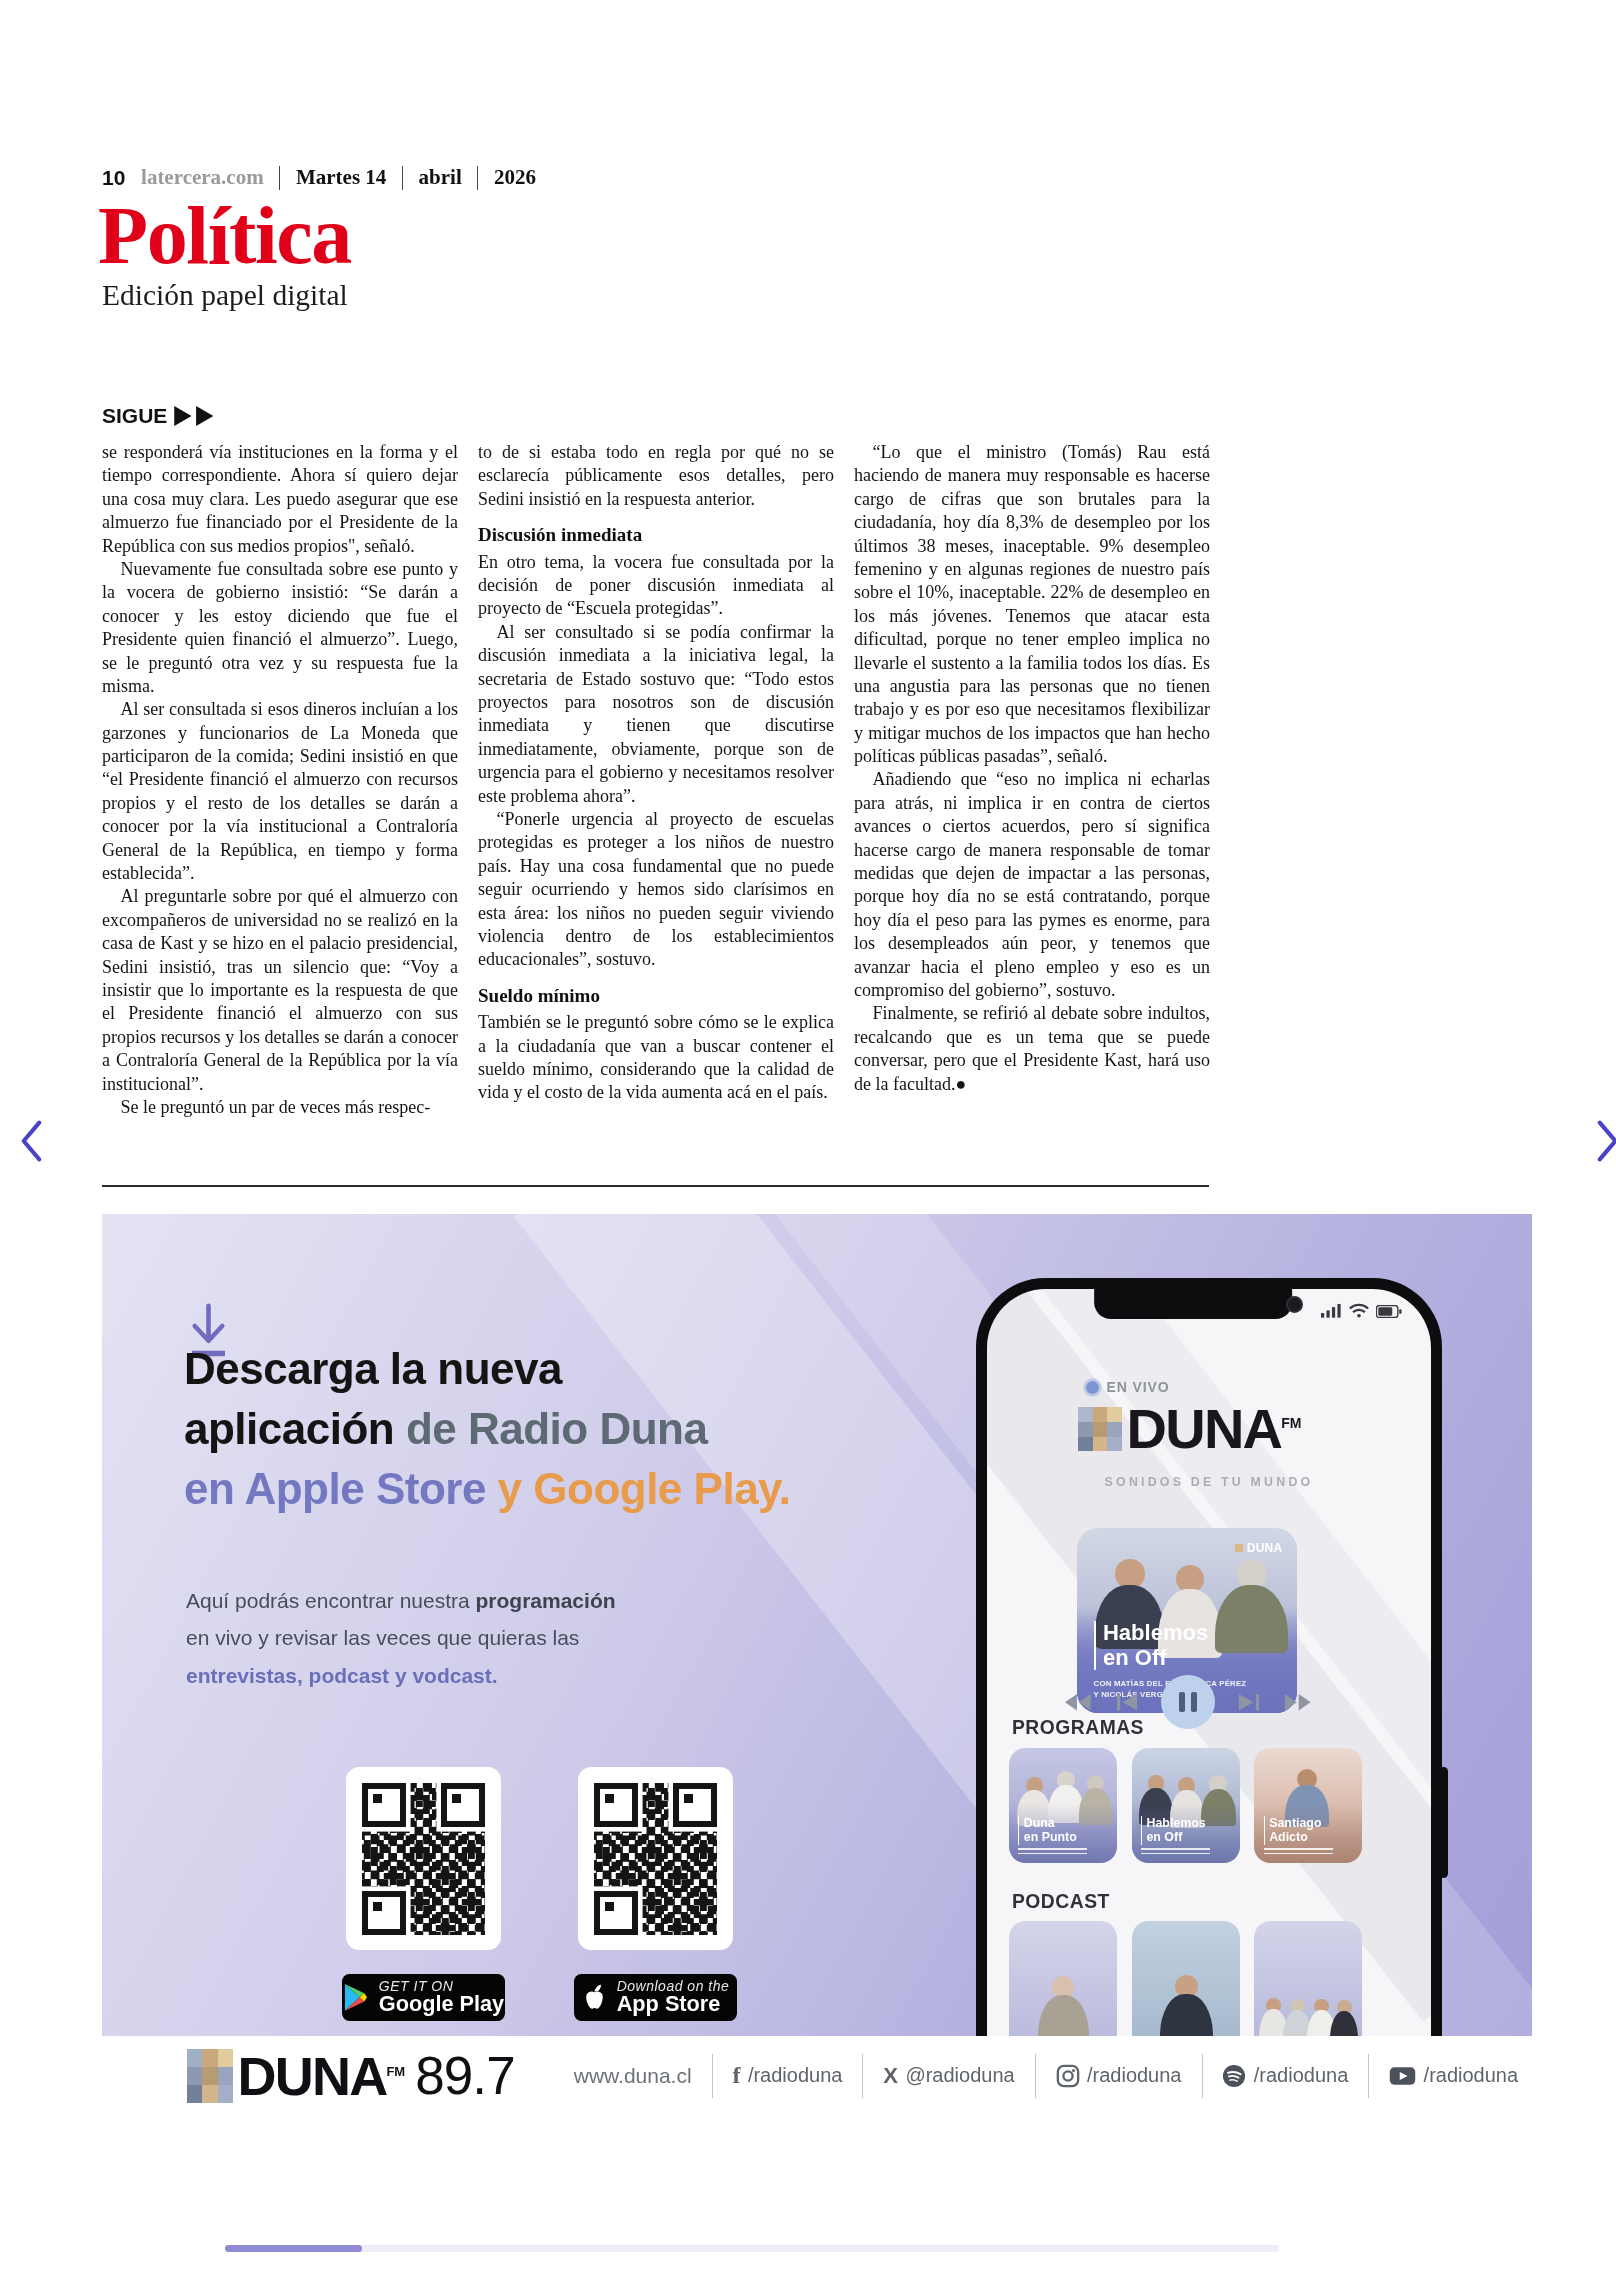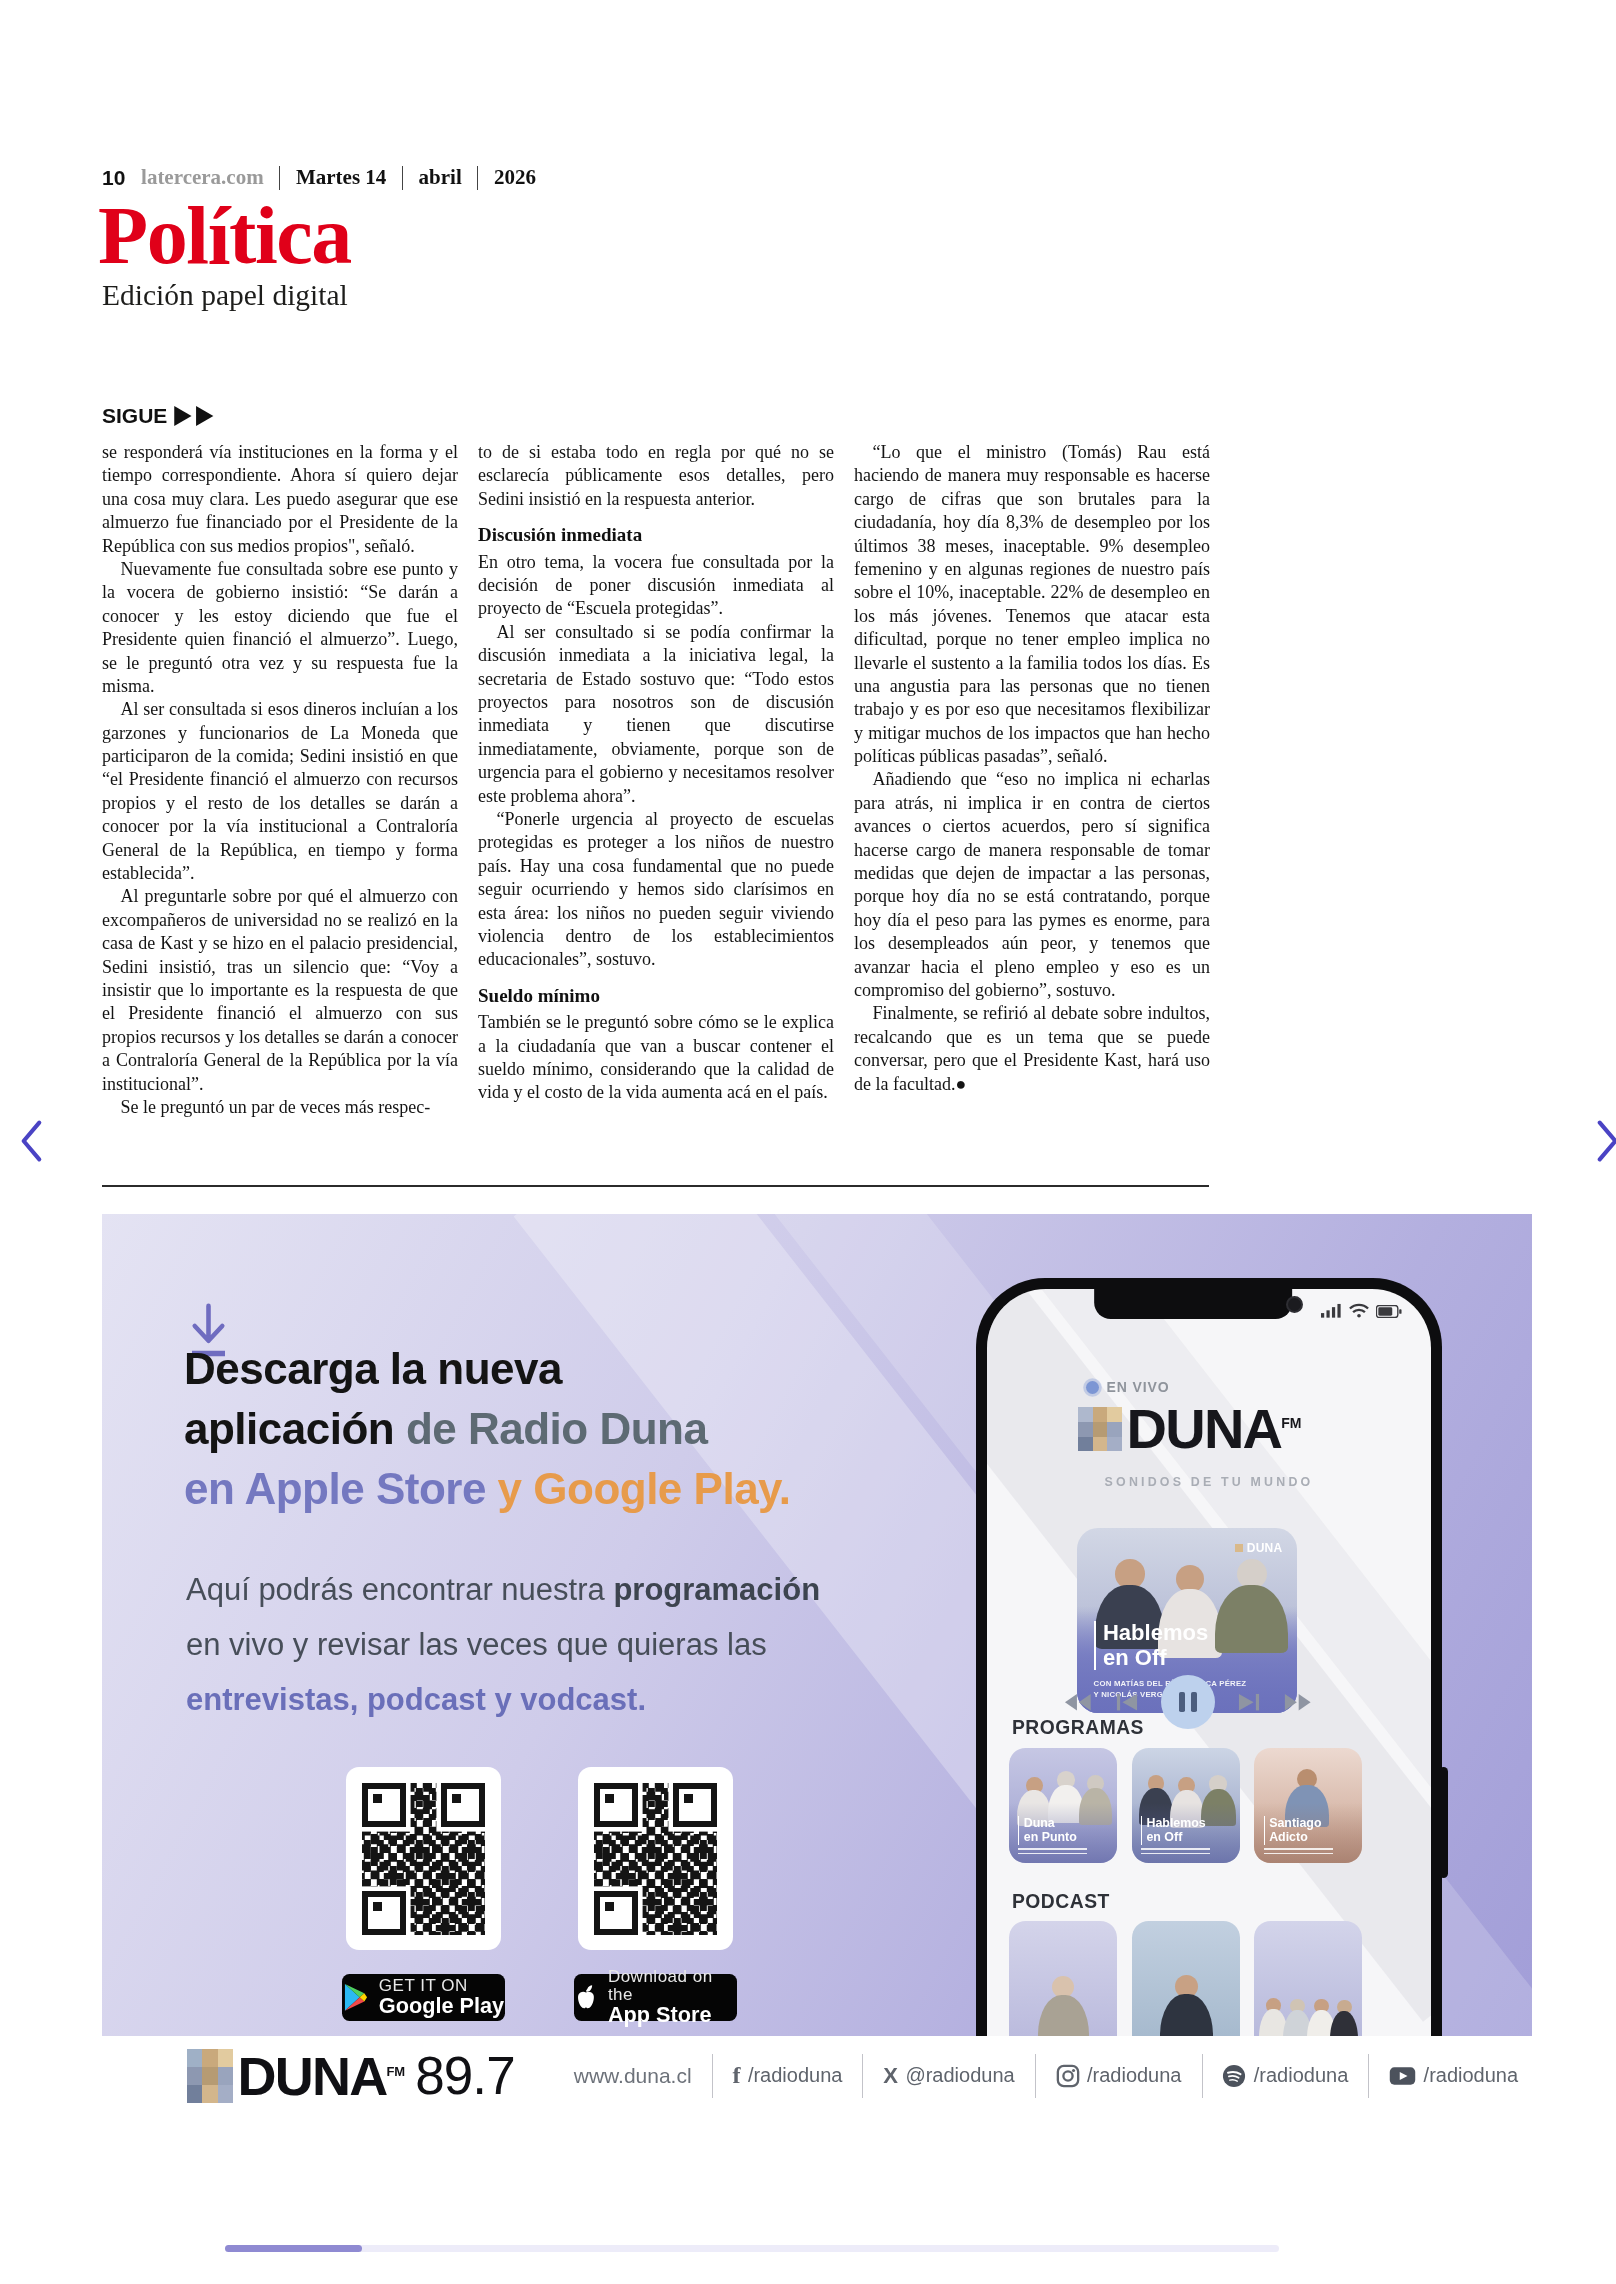--- a/index.html
+++ b/index.html
@@ -42,39 +42,39 @@
       background:linear-gradient(118deg,#e4e3f3 0%,#cfccea 38%,#b3afdf 72%,#a29ed8 100%);
       font-family:"Liberation Sans",sans-serif;}
   .ad .streak{position:absolute;background:rgba(255,255,255,0.28);transform:rotate(-38deg);}
   .ad .s1{width:193px;height:1198px;left:760px;top:-184px;}
   .ad .s2{width:120px;height:1198px;left:977px;top:-230px;background:rgba(255,255,255,0.18);}
 
   .dl-icon{position:absolute;left:79px;top:88px;}
   .ad-headline{position:absolute;left:82px;top:125px;font-size:44px;line-height:1.36;font-weight:700;
                letter-spacing:-0.5px;color:#141414;}
   .hl-gray{color:#5d6a73;} .hl-purple{color:#7478c0;} .hl-orange{color:#e79b4b;}
-  .ad-body{position:absolute;left:84px;top:348px;font-size:31px;line-height:1.78;color:#474e59;font-weight:500;}
+  .ad-body{position:absolute;left:84px;top:368px;font-size:21px;line-height:1.78;color:#474e59;font-weight:500;}
   .ad-body b{font-weight:700;color:#3d444f;}
   .ab-purple{color:#6a6fb9;font-weight:700;}
 
   .qr-area{position:absolute;left:240px;top:553px;display:flex;gap:69px;}
   .store-col{display:flex;flex-direction:column;align-items:center;gap:24px;}
   .qr-card{width:155px;height:183px;background:#fff;border-radius:13px;display:flex;align-items:center;justify-content:center;}
   .qr-grid{position:relative;width:123px;height:152px;
     background:
       repeating-conic-gradient(#141414 0 25%,transparent 0 50%) 0 0/17.5px 17.5px,
       repeating-conic-gradient(#141414 0 25%,transparent 0 50%) 8.8px 5px/13px 13px,#fff;}
   .finder{position:absolute;width:32px;height:32px;border:6.4px solid #141414;background:#fff;box-shadow:0 0 0 4.6px #fff;}
   .finder::after{content:"";position:absolute;left:5px;top:5px;width:9.2px;height:9.2px;background:#141414;}
   .f-tl{left:0;top:0;} .f-tr{right:0;top:0;} .f-bl{left:0;bottom:0;}
 
   .badge{width:163px;height:47px;background:#050505;border-radius:7.4px;display:flex;align-items:center;
          justify-content:center;gap:10px;color:#fff;cursor:pointer;}
   .badge .bt{display:flex;flex-direction:column;line-height:1.05;}
-  .badge .tag{font-size:17px;letter-spacing:0.5px;color:#e8e8e8;}
+  .badge .tag{font-size:14px;letter-spacing:0.5px;color:#e8e8e8;font-style:italic;}
   .badge .store{font-size:21.7px;font-weight:700;letter-spacing:0;}
 
   
   .phone{position:absolute;left:874px;top:64px;width:466px;height:866px;background:#0d0d0f;
          border-radius:69px;padding:11px;box-sizing:border-box;}
   .side-btn{position:absolute;right:-5.5px;top:489px;width:8.3px;height:111px;background:#0d0d0f;border-radius:4.6px;}
   .screen{position:relative;width:100%;height:100%;background:#f6f6f8;border-radius:59px;overflow:hidden;}
   .scr-streak{position:absolute;background:rgba(210,210,218,0.35);transform:rotate(-38deg);}
   .k1{width:138px;height:875px;left:152px;top:-92px;}
   .k2{width:78px;height:875px;left:313px;top:-120px;background:rgba(210,210,218,0.25);}

